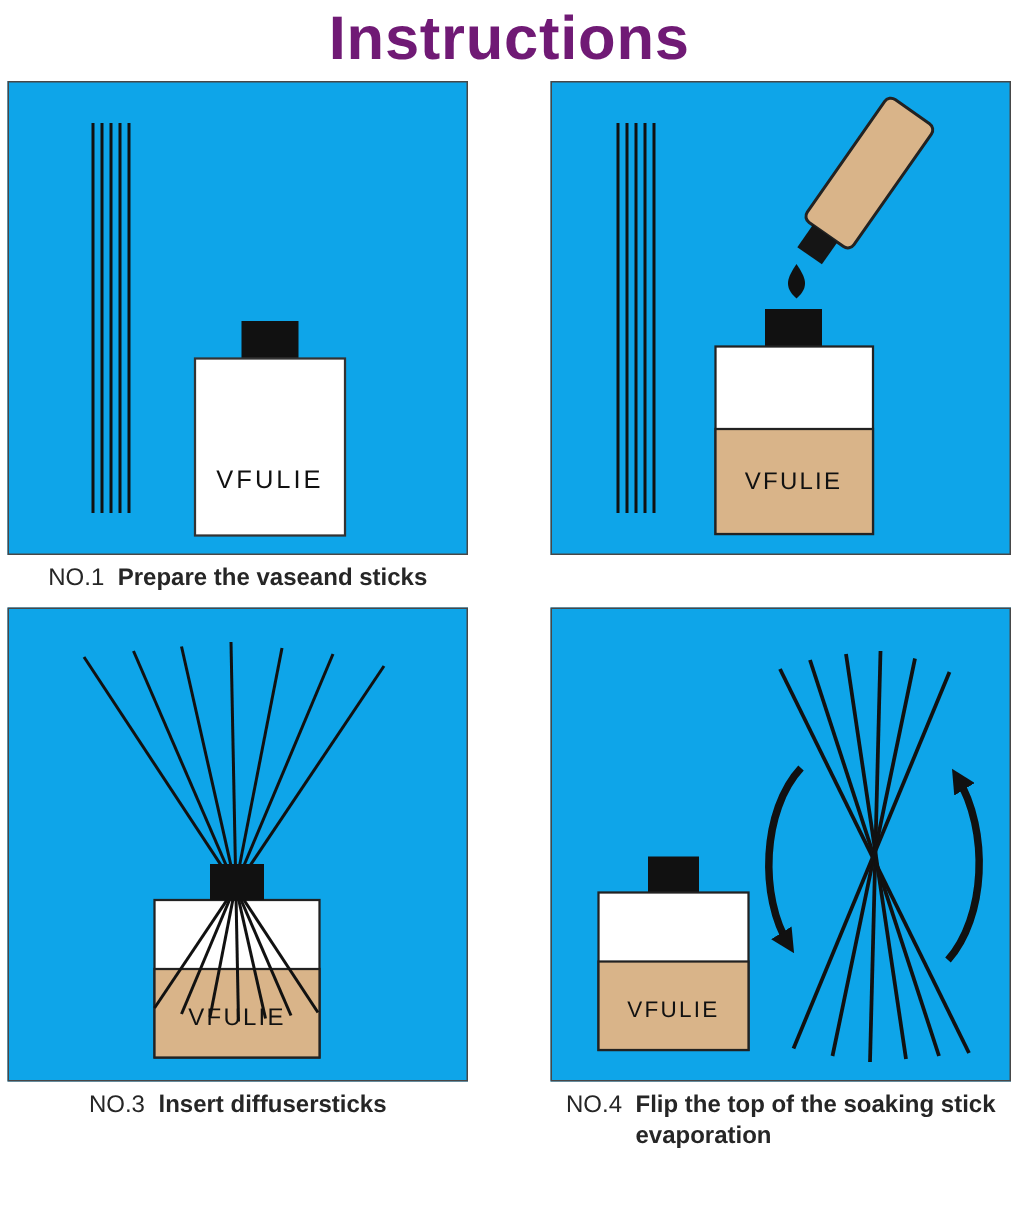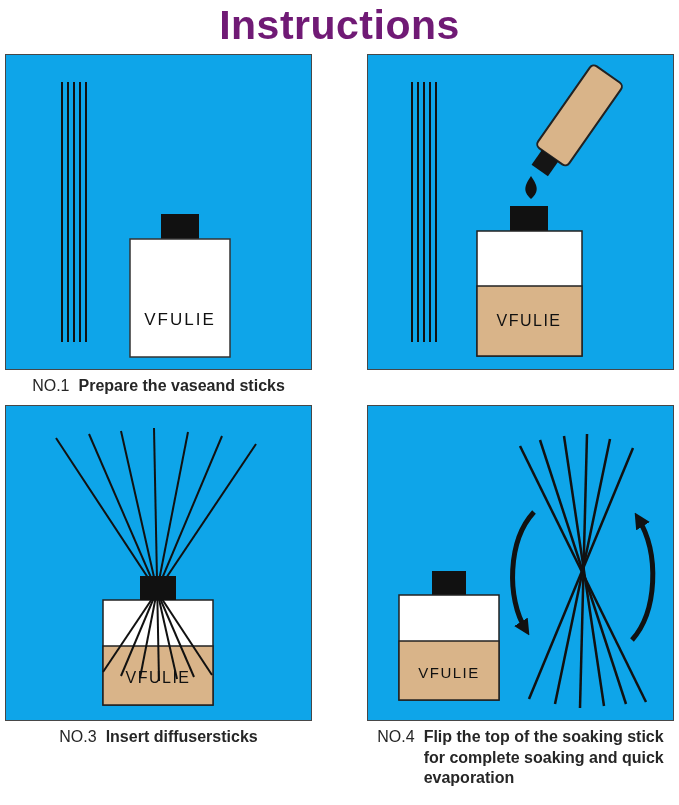--- a/index.html
+++ b/index.html
@@ -133,20 +133,19 @@
             <line x1="265" y1="42" x2="161" y2="293"></line>
           </g>
           <path d="M166,106 C140,134 138,192 158,224" fill="none" stroke="#111" stroke-width="5" marker-end="url(#arrowhead)"></path>
           <path d="M264,234 C289,206 292,148 270,112" fill="none" stroke="#111" stroke-width="5" marker-end="url(#arrowhead)"></path>
         </svg>
       </div>
       <figcaption class="caption">
         <span class="no">NO.4</span>
         <span class="lines">
           <span>Flip the top of the soaking stick</span>
-          <span>for complete soaking and quick</span>
           <span>evaporation</span>
         </span>
       </figcaption>
     </figure>
 
   </div>
 </div>
 
 </body></html>

